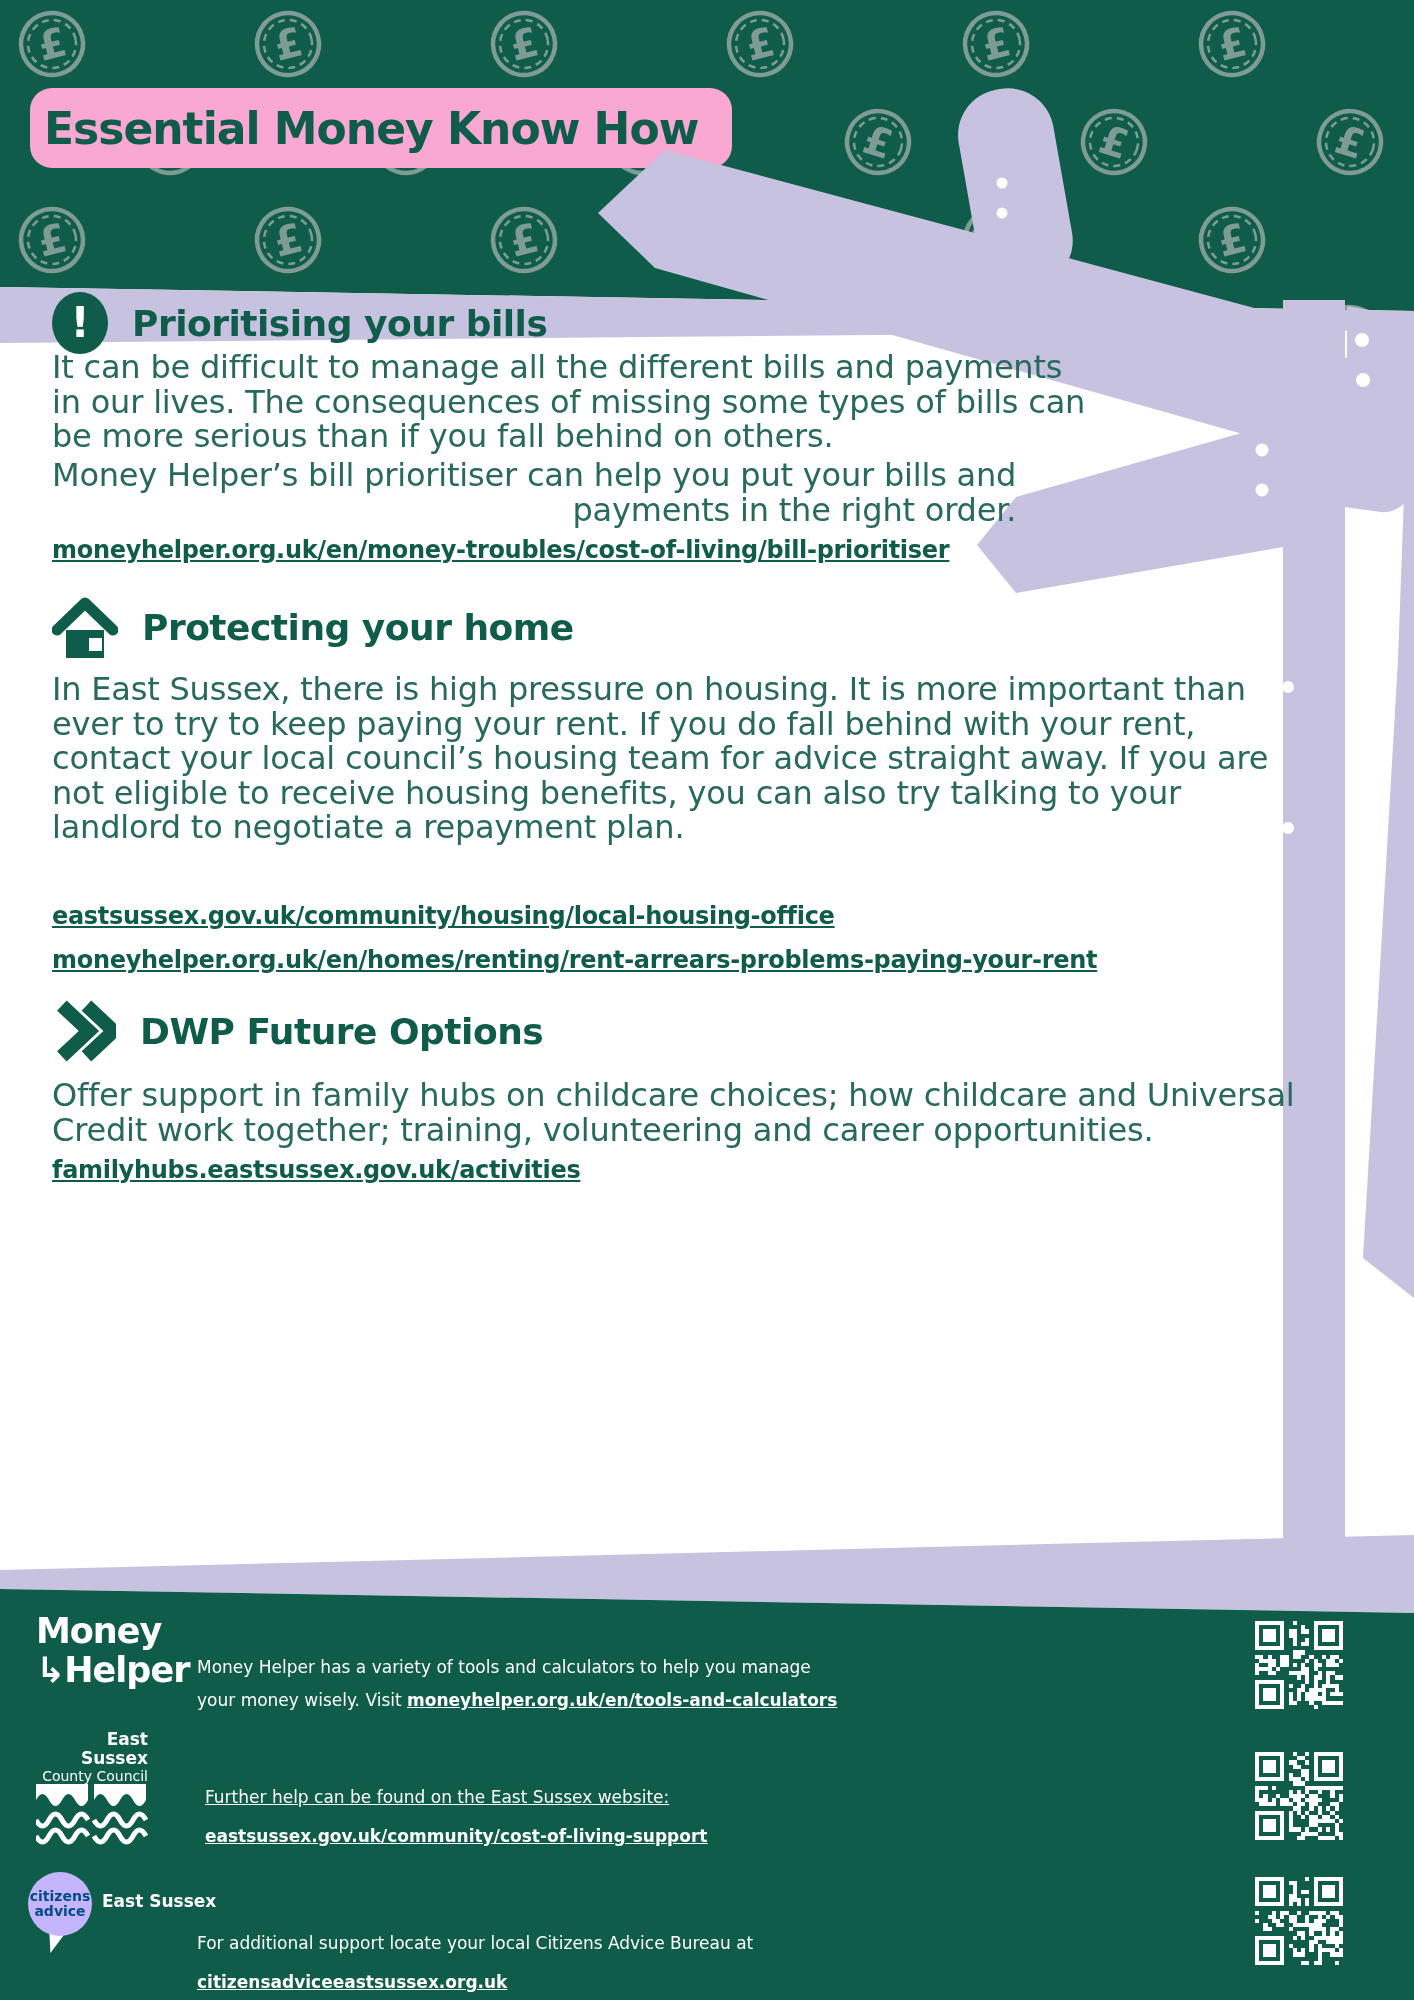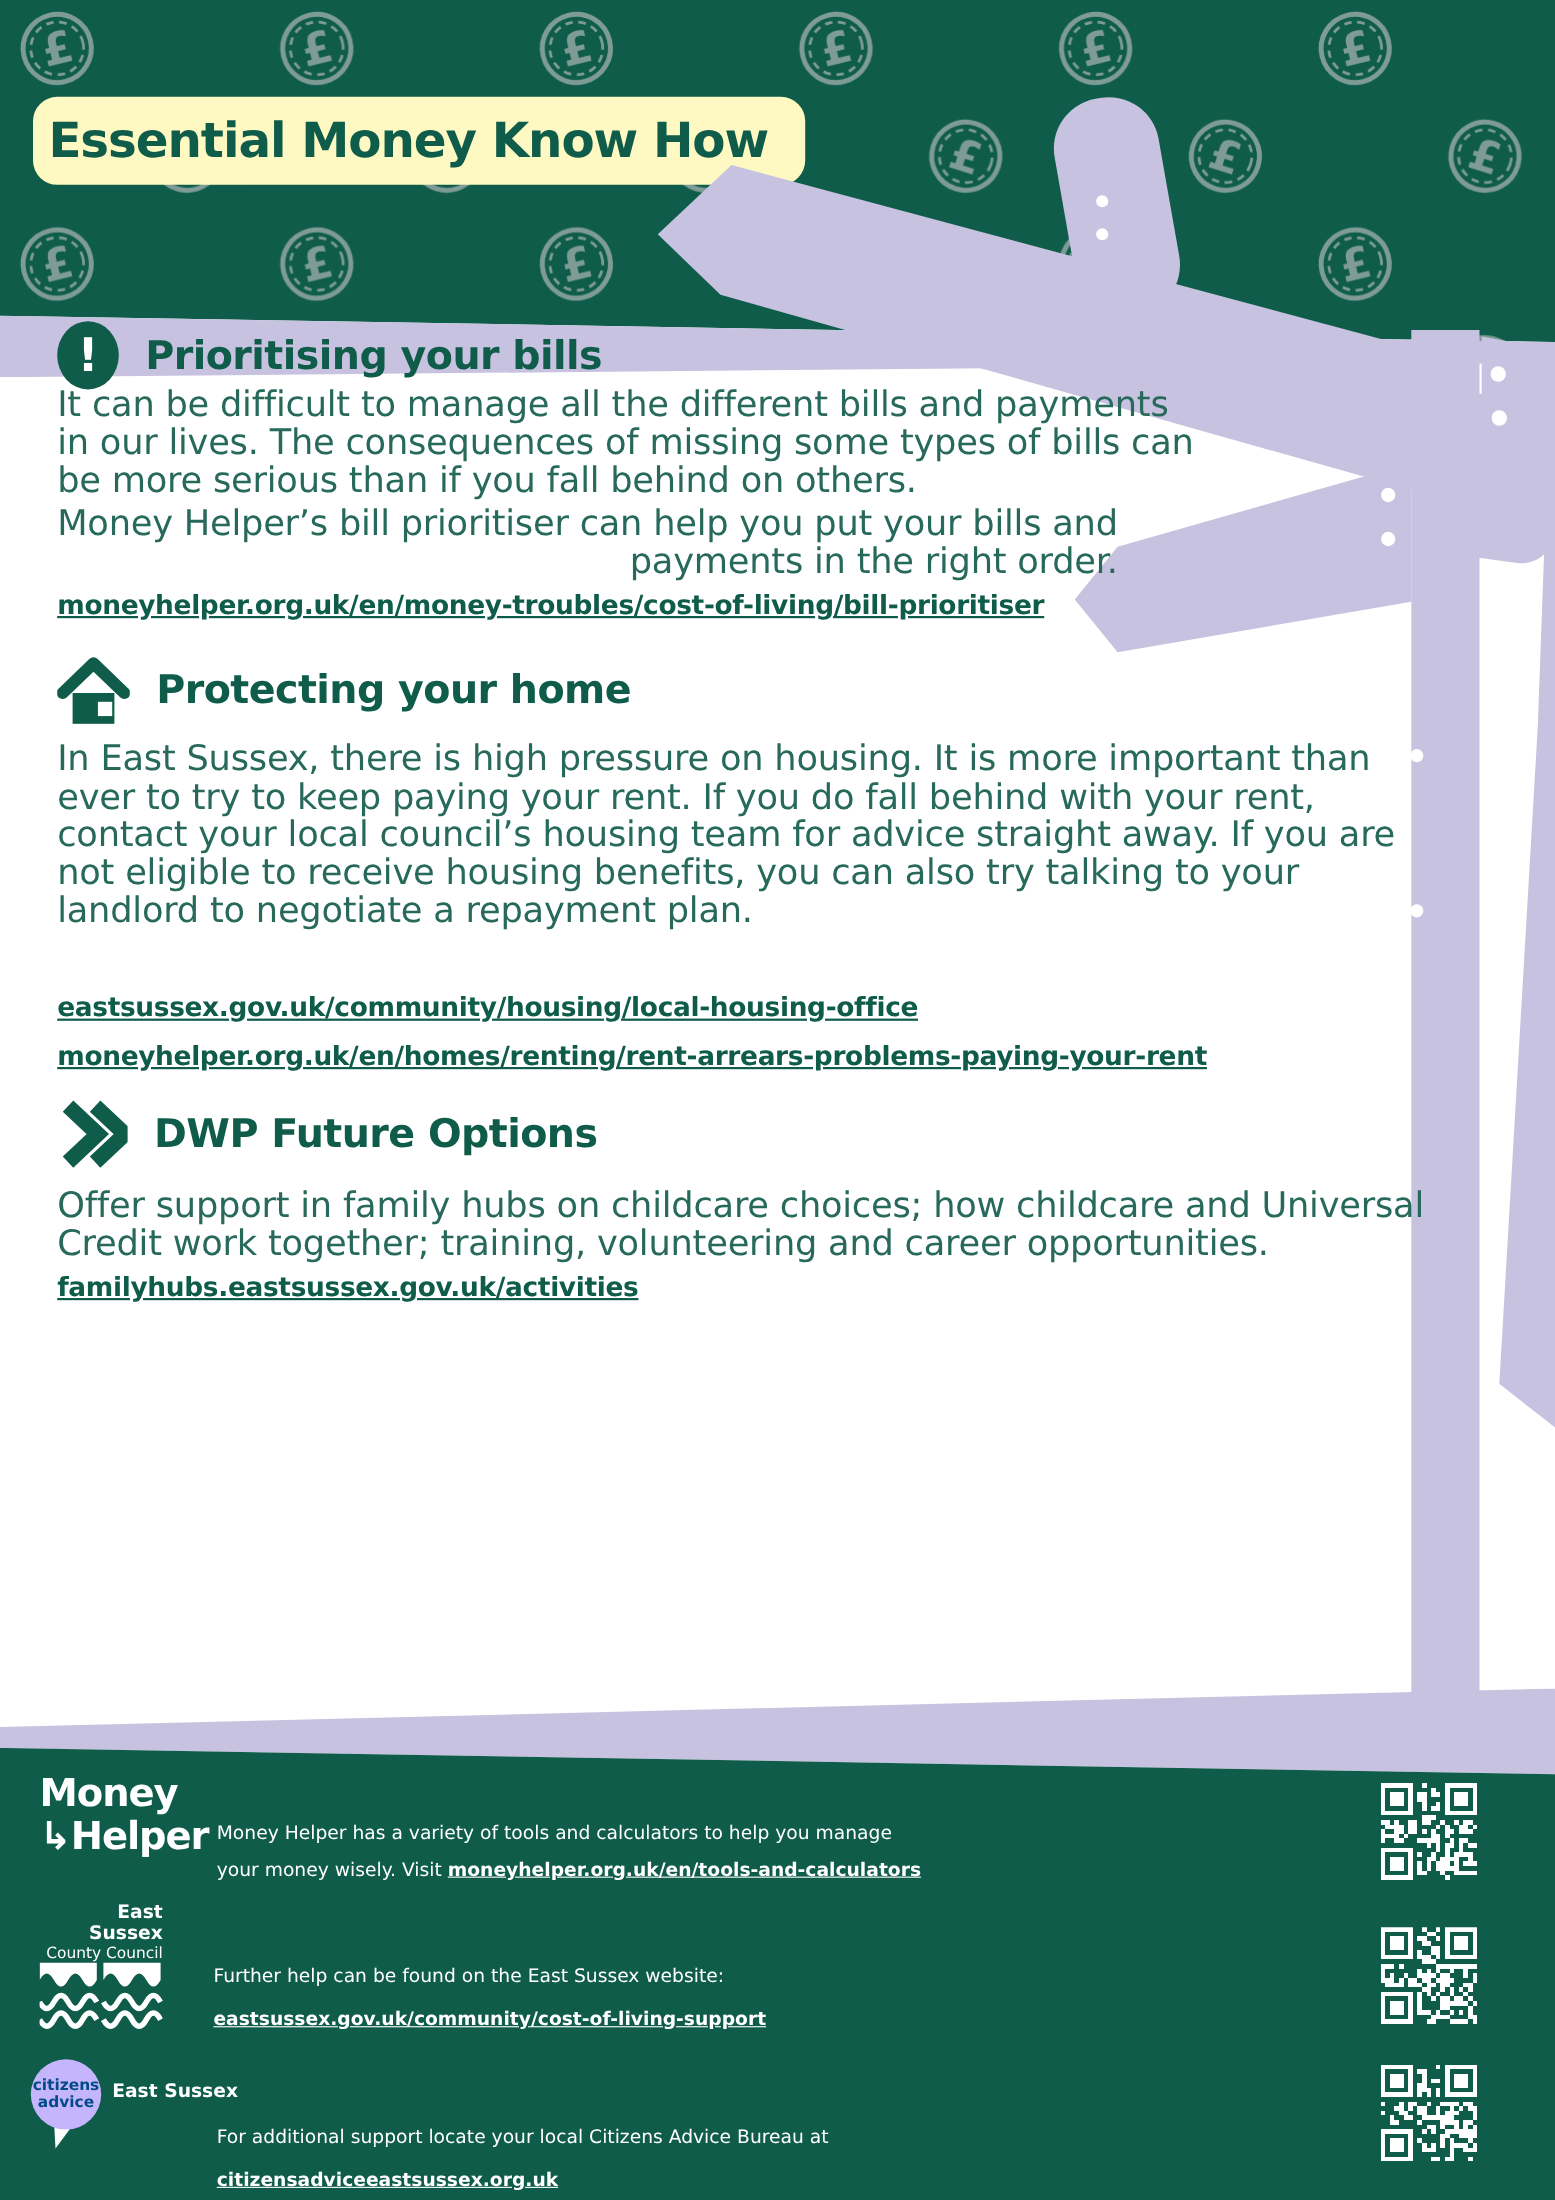--- a/index.html
+++ b/index.html
@@ -4,21 +4,21 @@
 <style>
   html,body{margin:0;padding:0;background:#888;}
   .page{position:relative;width:1414px;height:2000px;overflow:hidden;background:#ffffff;
         font-family:"DejaVu Sans",sans-serif;}
   
   .hd-green{position:absolute;top:0;left:0;width:1414px;height:360px;background:#0e5c49;
             clip-path:polygon(0px 0px,1414px 0px,1414px 311px,0px 287px);}
   .hd-coins{position:absolute;top:0;left:0;}
   .hd-lav{position:absolute;top:0;left:0;width:1414px;height:360px;background:#c8c2e1;
           clip-path:polygon(0px 287px,1414px 311px,1414px 330px,0px 343px);}
-  .title-box{position:absolute;left:30px;top:88px;width:702px;height:80px;background:#fef9c3;
+  .title-box{position:absolute;left:30px;top:88px;width:702px;height:80px;background:#f9a8d4;
              border-radius:22px;display:flex;align-items:center;}
   .title-box h1{margin:0;padding-left:14px;font-size:44px;letter-spacing:-1px;color:#0e5c49;
                 font-weight:bold;white-space:nowrap;}
   
   .signpost{position:absolute;top:0;left:0;pointer-events:none;}
   
   .sec-head{position:absolute;display:flex;align-items:center;gap:24px;}
   .sec-head h2{margin:0;font-size:36px;letter-spacing:-0.5px;color:#0e5c49;font-weight:bold;}
   .excl{width:56px;height:62px;border-radius:50%;background:#0e5c49;display:flex;
         align-items:center;justify-content:center;}
@@ -295,21 +295,21 @@
         <path d="M58,0 H110 V16 q-6.5,12 -13,0 t-13,0 t-13,0 t-13,0 Z"></path>
       </g>
       <g fill="none" stroke="#ffffff" stroke-width="5">
         <path d="M0,36 q6.5,12 13,0 t13,0 t13,0 t13,0"></path>
         <path d="M58,36 q6.5,12 13,0 t13,0 t13,0 t13,0"></path>
         <path d="M0,52 q6.5,12 13,0 t13,0 t13,0 t13,0"></path>
         <path d="M58,52 q6.5,12 13,0 t13,0 t13,0 t13,0"></path>
       </g>
     </svg>
   </div>
-  <div class="ft-item ft-text" style="left:194px;top:1748px;">
+  <div class="ft-item ft-text" style="left:205px;top:1748px;text-decoration:underline;">
     <span>Further help can be found on the East Sussex website:</span>
     <a class="ft-link block">eastsussex.gov.uk/community/cost-of-living-support</a>
   </div>
   <svg class="qr" style="left:1255px;top:1752px;" viewBox="0 0 21 21" shape-rendering="crispEdges">
       <rect x="9" y="0" width="1" height="1" fill="#fff"></rect>
       <rect x="12" y="0" width="1" height="1" fill="#fff"></rect>
       <rect x="10" y="1" width="1" height="1" fill="#fff"></rect>
       <rect x="11" y="1" width="1" height="1" fill="#fff"></rect>
       <rect x="8" y="2" width="1" height="1" fill="#fff"></rect>
       <rect x="9" y="2" width="1" height="1" fill="#fff"></rect>

